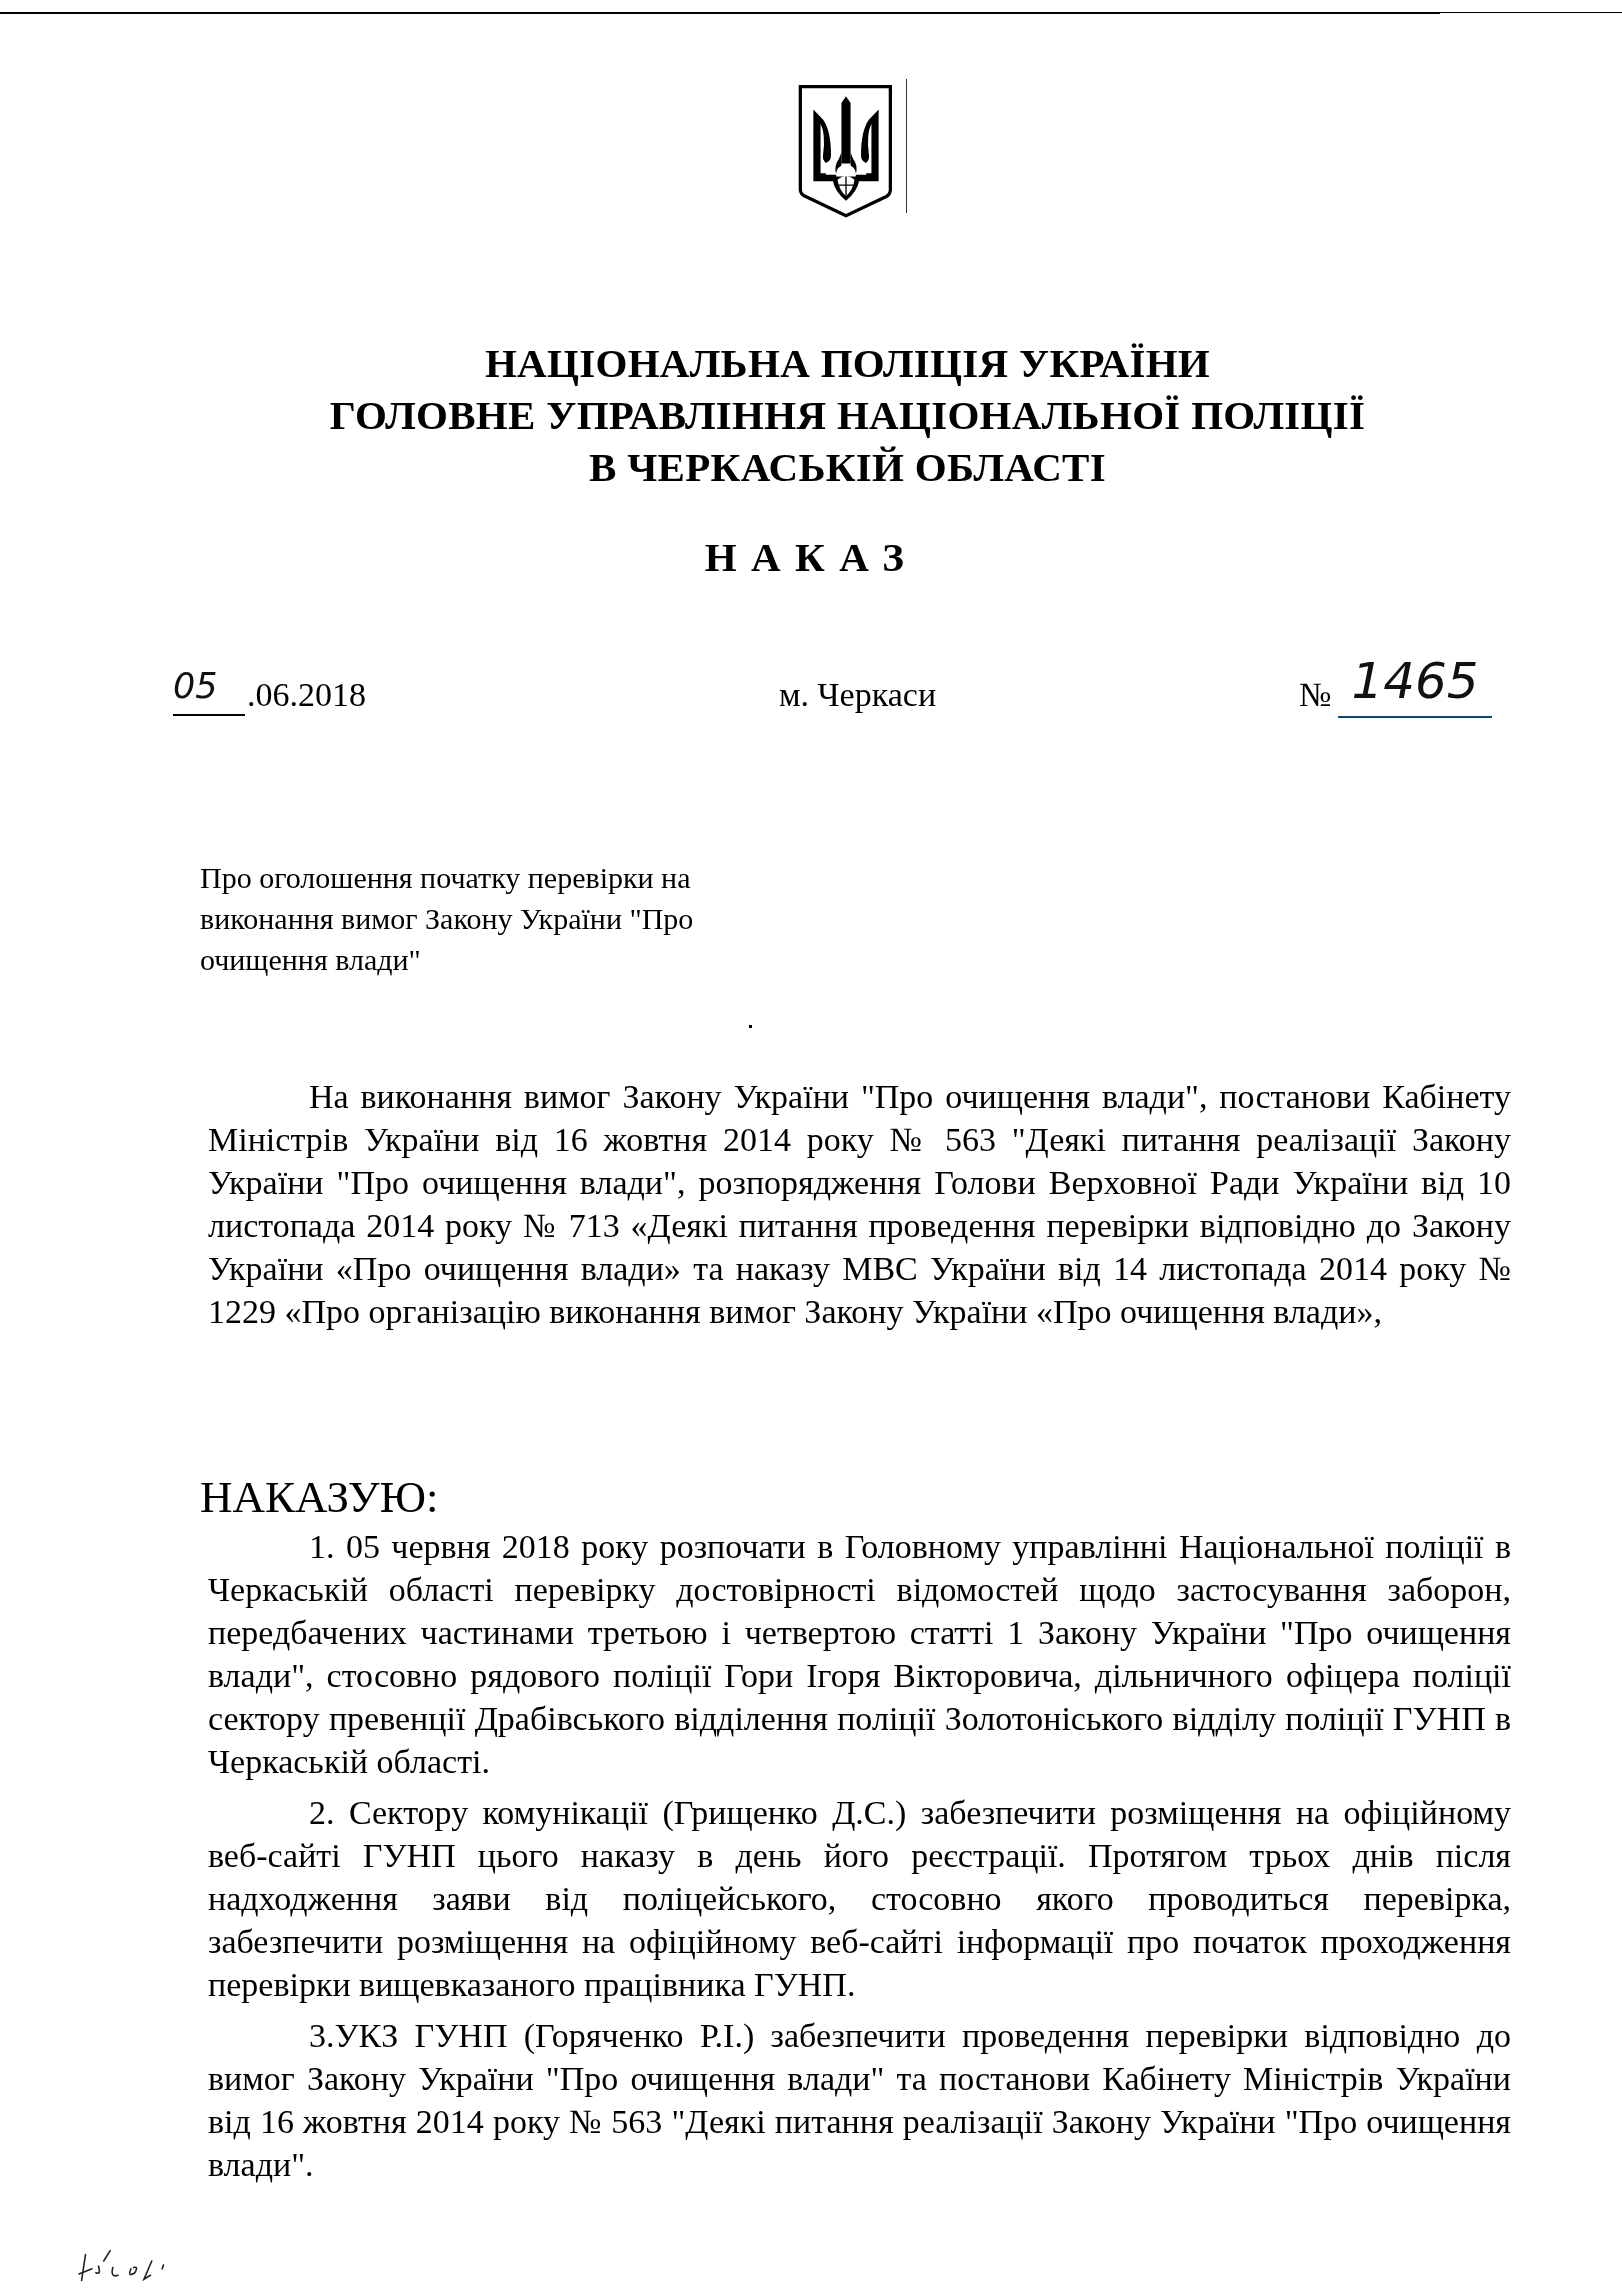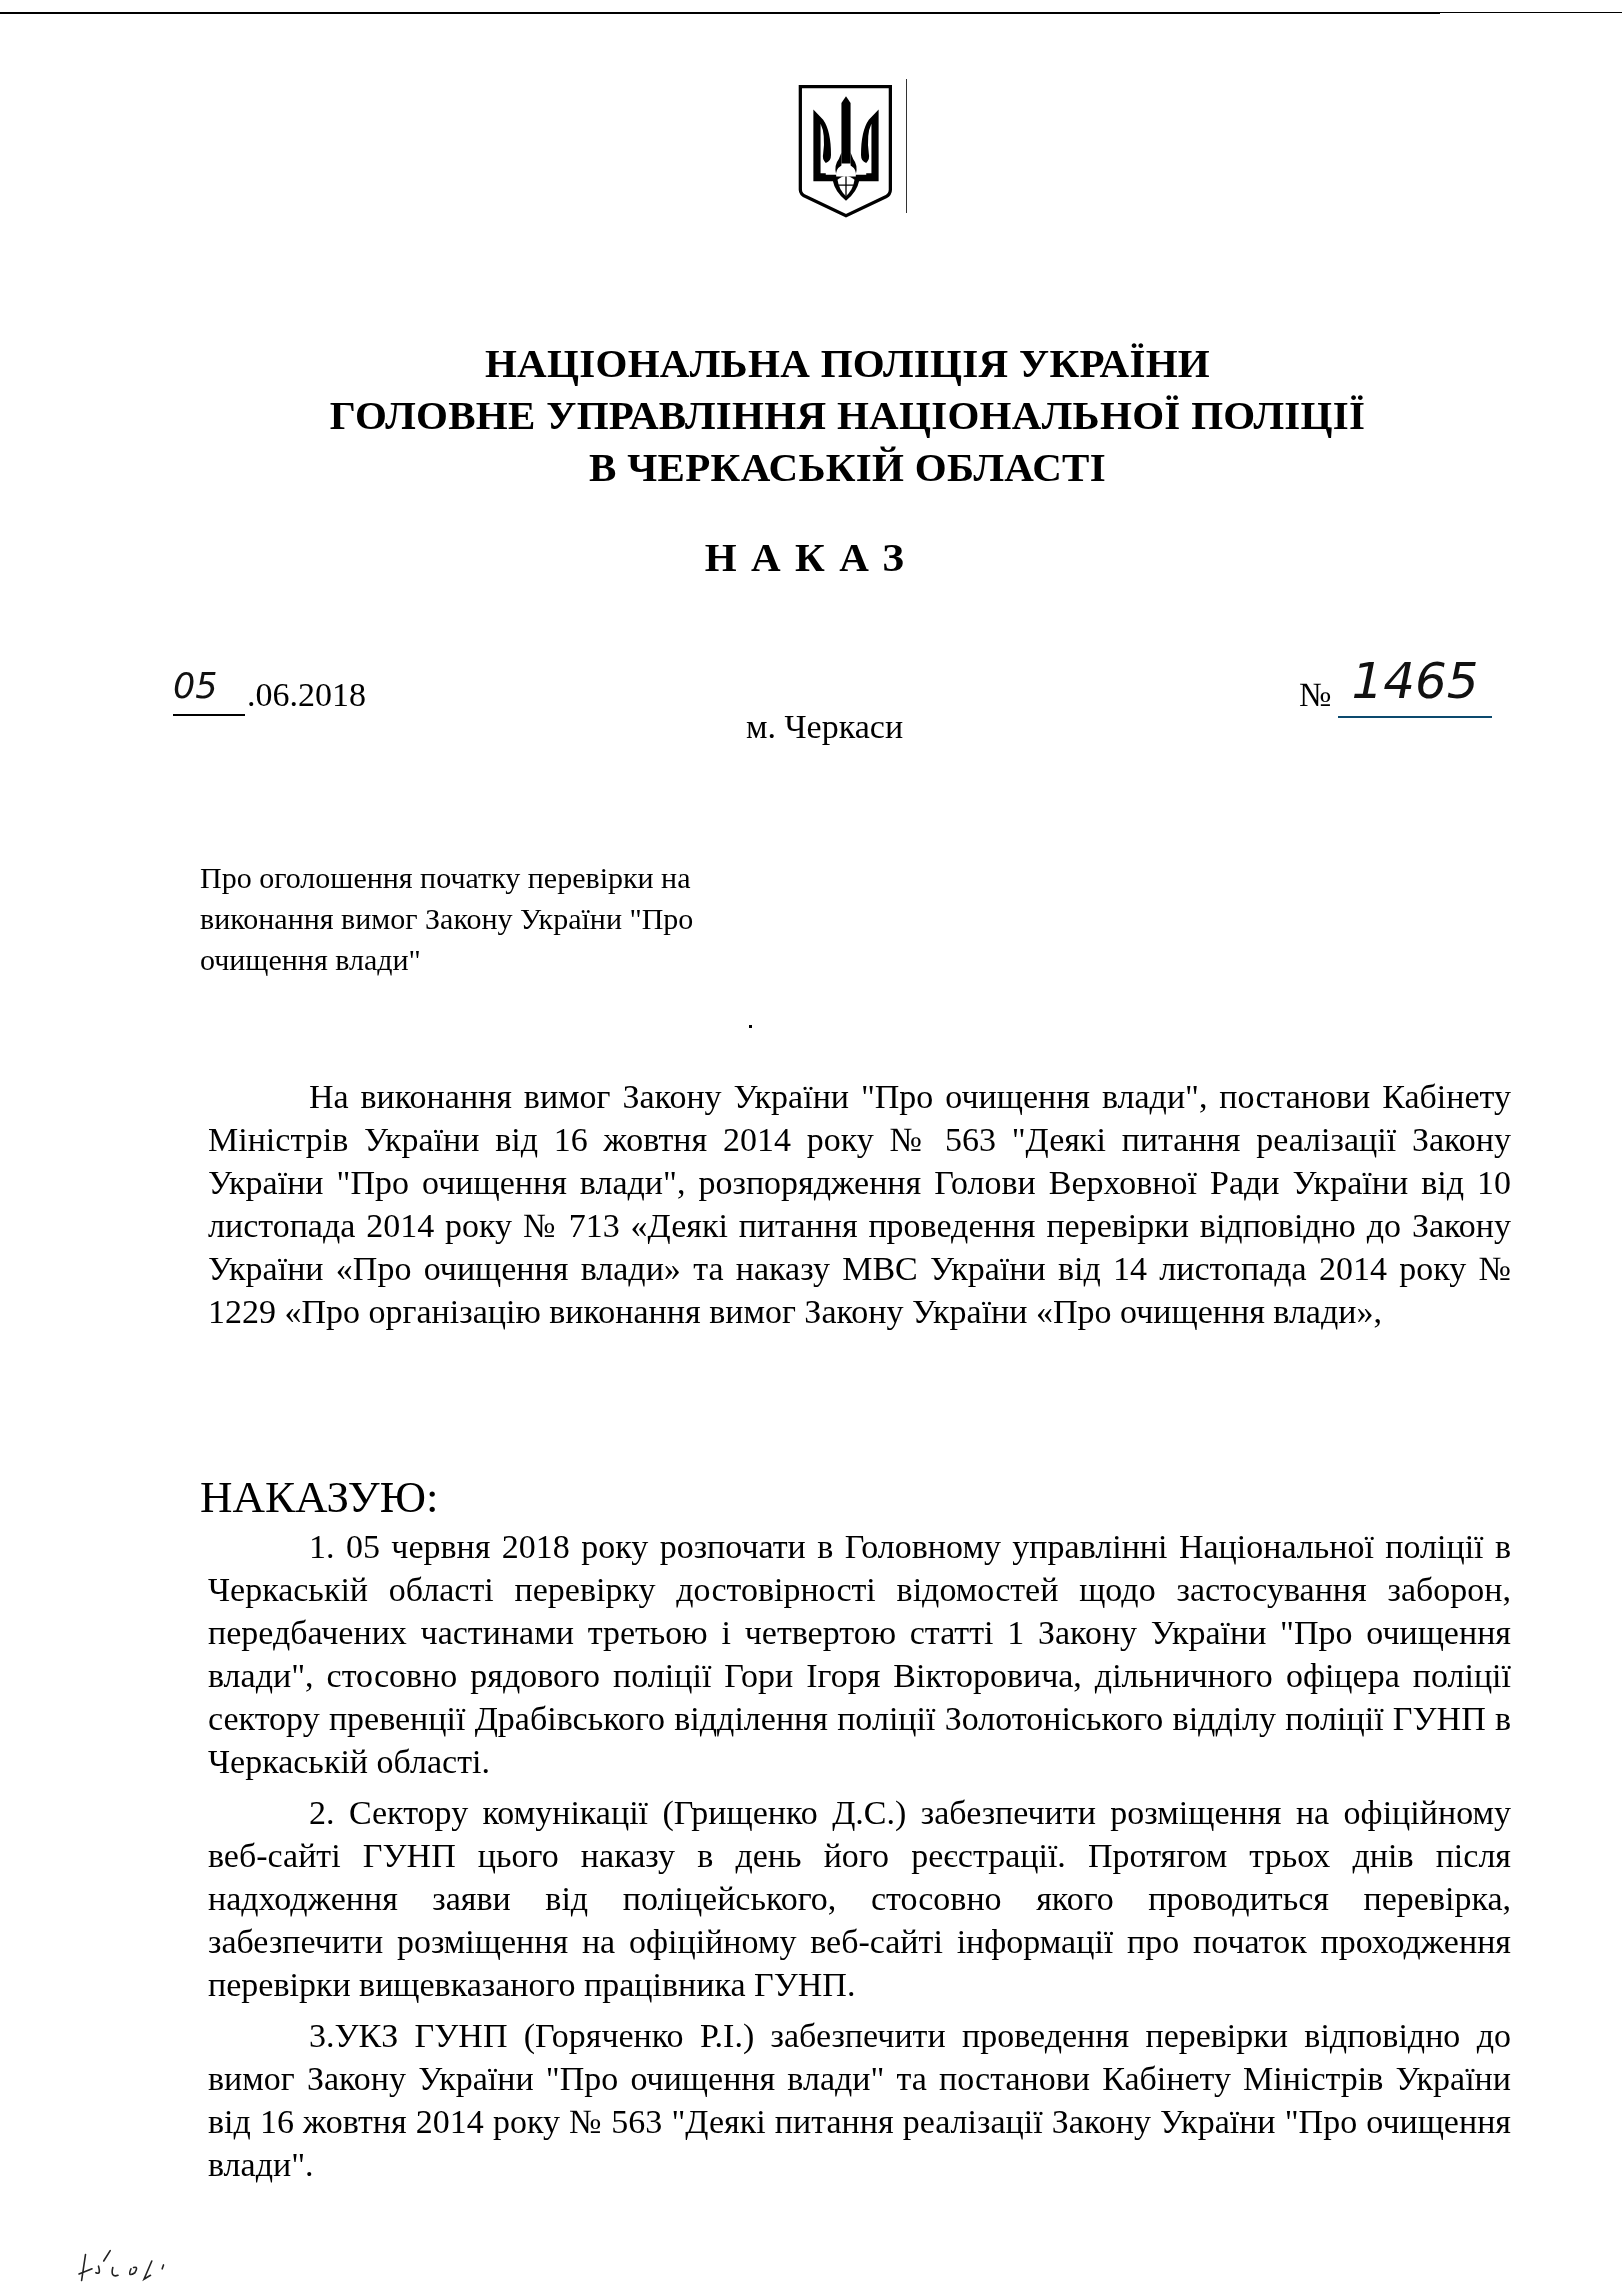--- a/index.html
+++ b/index.html
@@ -90,23 +90,22 @@
       line-height: 56px;
       color: #111;
     }
     .date-rest {
       position: absolute;
       left: 247px;
       top: 25px;
     }
     .city {
       position: absolute;
-      left: 746px;
+      left: 779px;
       top: 25px;
-      margin-top: 32px;
     }
     .num-label {
       position: absolute;
       left: 1299px;
       top: 25px;
     }
     .num-value {
       position: absolute;
       left: 1338px;
       top: 0px;

